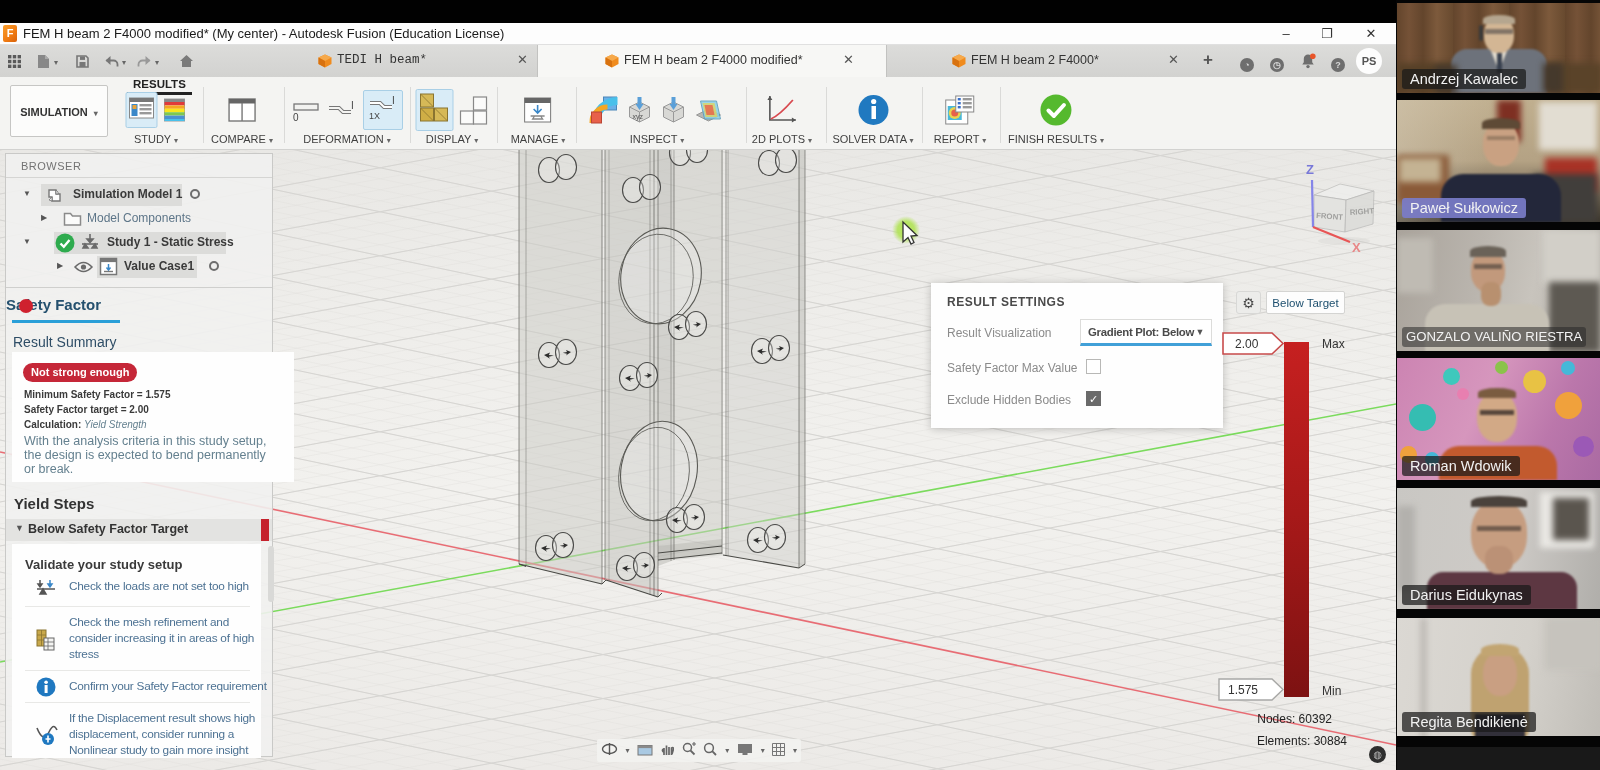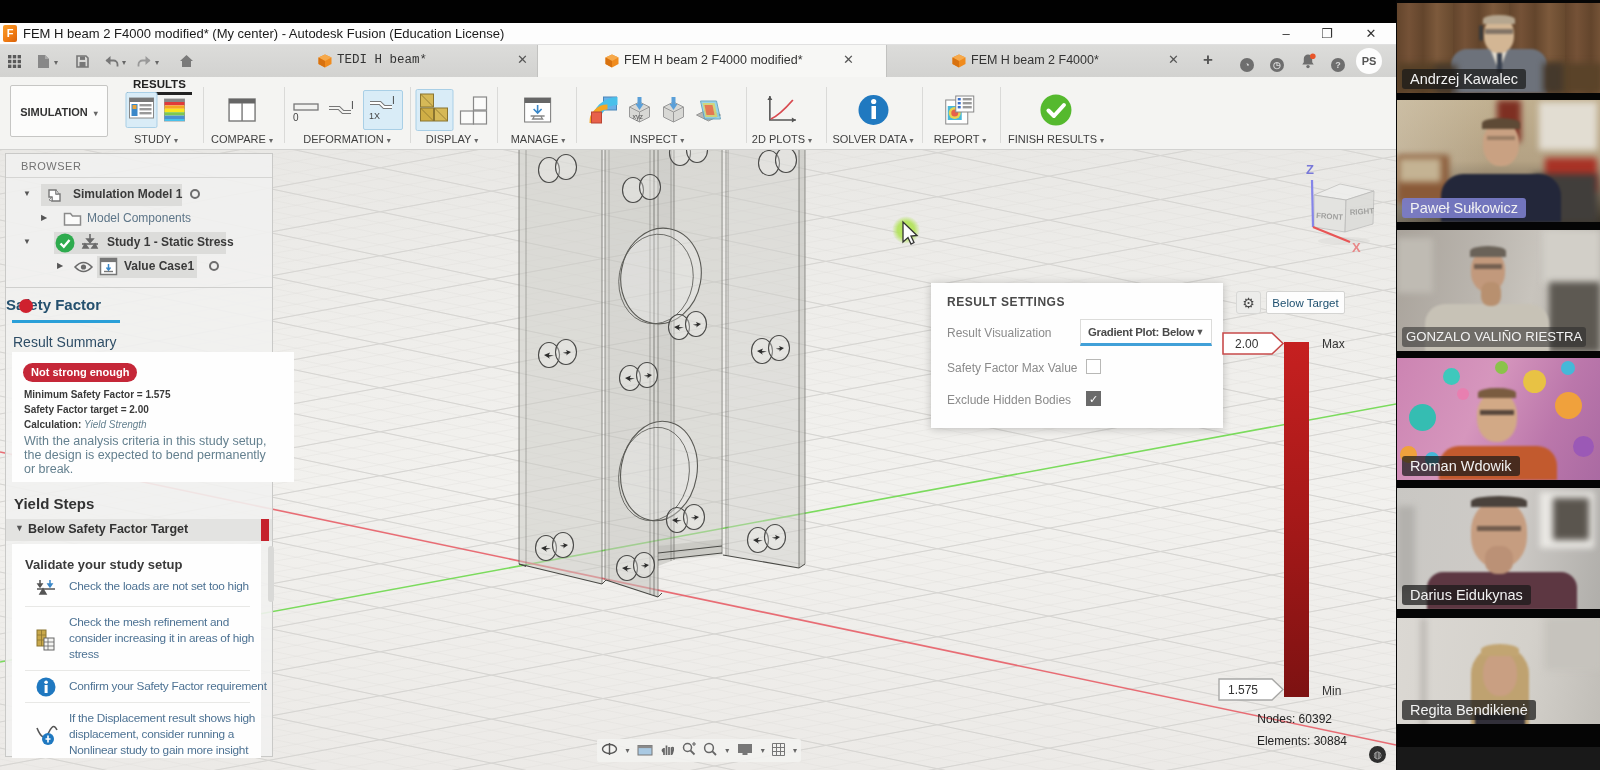--- a/index.html
+++ b/index.html
@@ -961,21 +961,21 @@
 <div class="blur" style="left:0px;top:18px;width:18px;height:85px;background:#b3b1ad;"></div>
 <div class="pers">
  <div class="abs" style="left:30px;top:84px;width:150px;height:38px;background:#5d3742;border-radius:16px 16px 0 0;"></div>
  <div class="abs" style="left:74px;top:12px;width:56px;height:68px;background:#c69d80;border-radius:46%;"></div>
  <div class="abs" style="left:74px;top:8px;width:56px;height:11px;background:#4a423c;border-radius:50% 50% 0 0;"></div>
  <div class="abs" style="left:80px;top:38px;width:44px;height:5px;background:rgba(45,40,36,0.55);"></div>
  <div class="abs" style="left:88px;top:58px;width:28px;height:28px;background:#bb9176;border-radius:42%;"></div>
 </div>
 <div class="vname" style="">Darius Eidukynas</div>
       </div>
-<div class="vtile" style="top:617.5px;height:106px;">
+<div class="vtile" style="top:617.5px;height:118px;">
 <div class="abs" style="left:0;top:0;width:203px;height:122px;background:linear-gradient(100deg,#dbd8d3,#d4d1cb 60%,#c0bdb7);"></div>
 <div class="blur" style="left:24px;top:0px;width:5px;height:122px;background:#b5b2ac;"></div>
 <div class="blur" style="left:148px;top:0px;width:55px;height:52px;background:#c6c3bd;"></div>
 <div class="pers">
  <div class="abs" style="left:74px;top:28px;width:58px;height:94px;background:#bfa270;border-radius:28px 28px 10px 10px;"></div>
  <div class="abs" style="left:86px;top:34px;width:34px;height:44px;background:#c99f82;border-radius:46%;"></div>
  <div class="abs" style="left:84px;top:26px;width:38px;height:12px;background:#c2a572;border-radius:50% 50% 0 0;"></div>
  <div class="abs" style="left:78px;top:96px;width:50px;height:26px;background:#32303a;"></div>
 </div>
 <div class="vname" style="">Regita Bendikienė</div>

